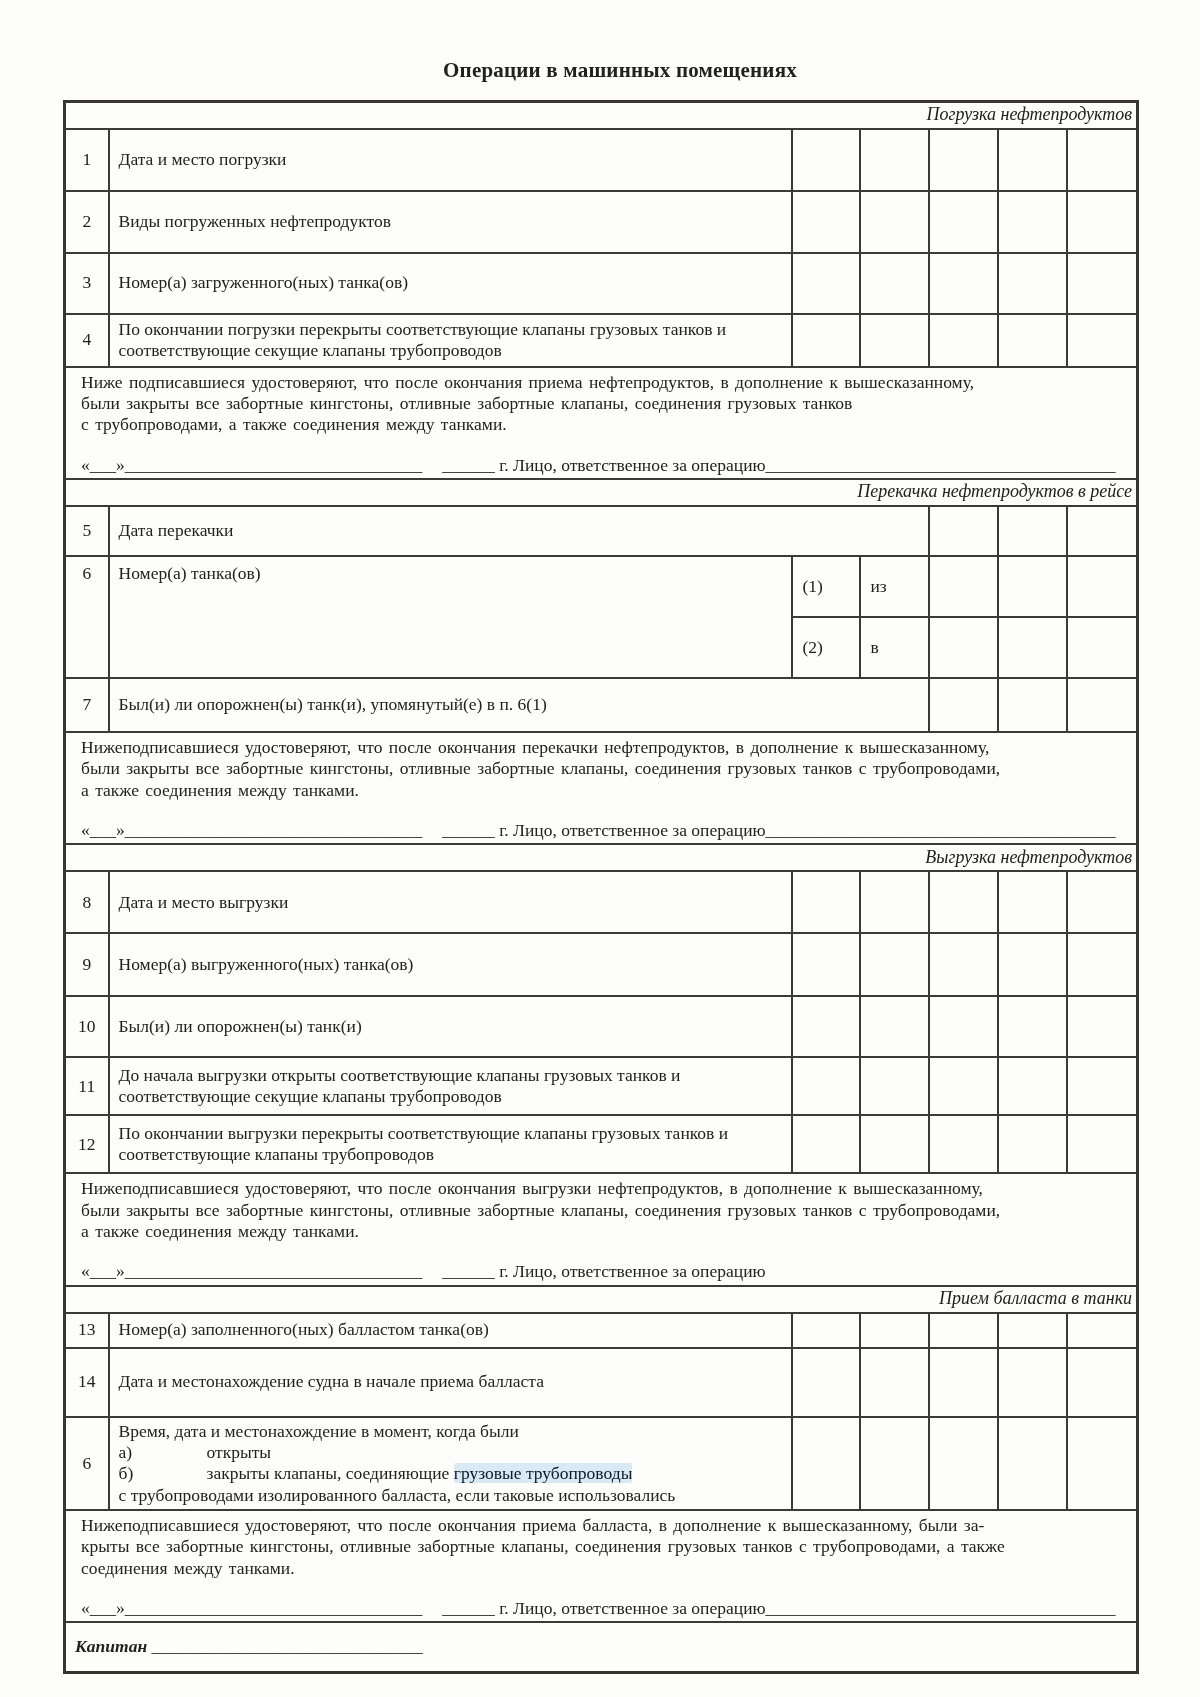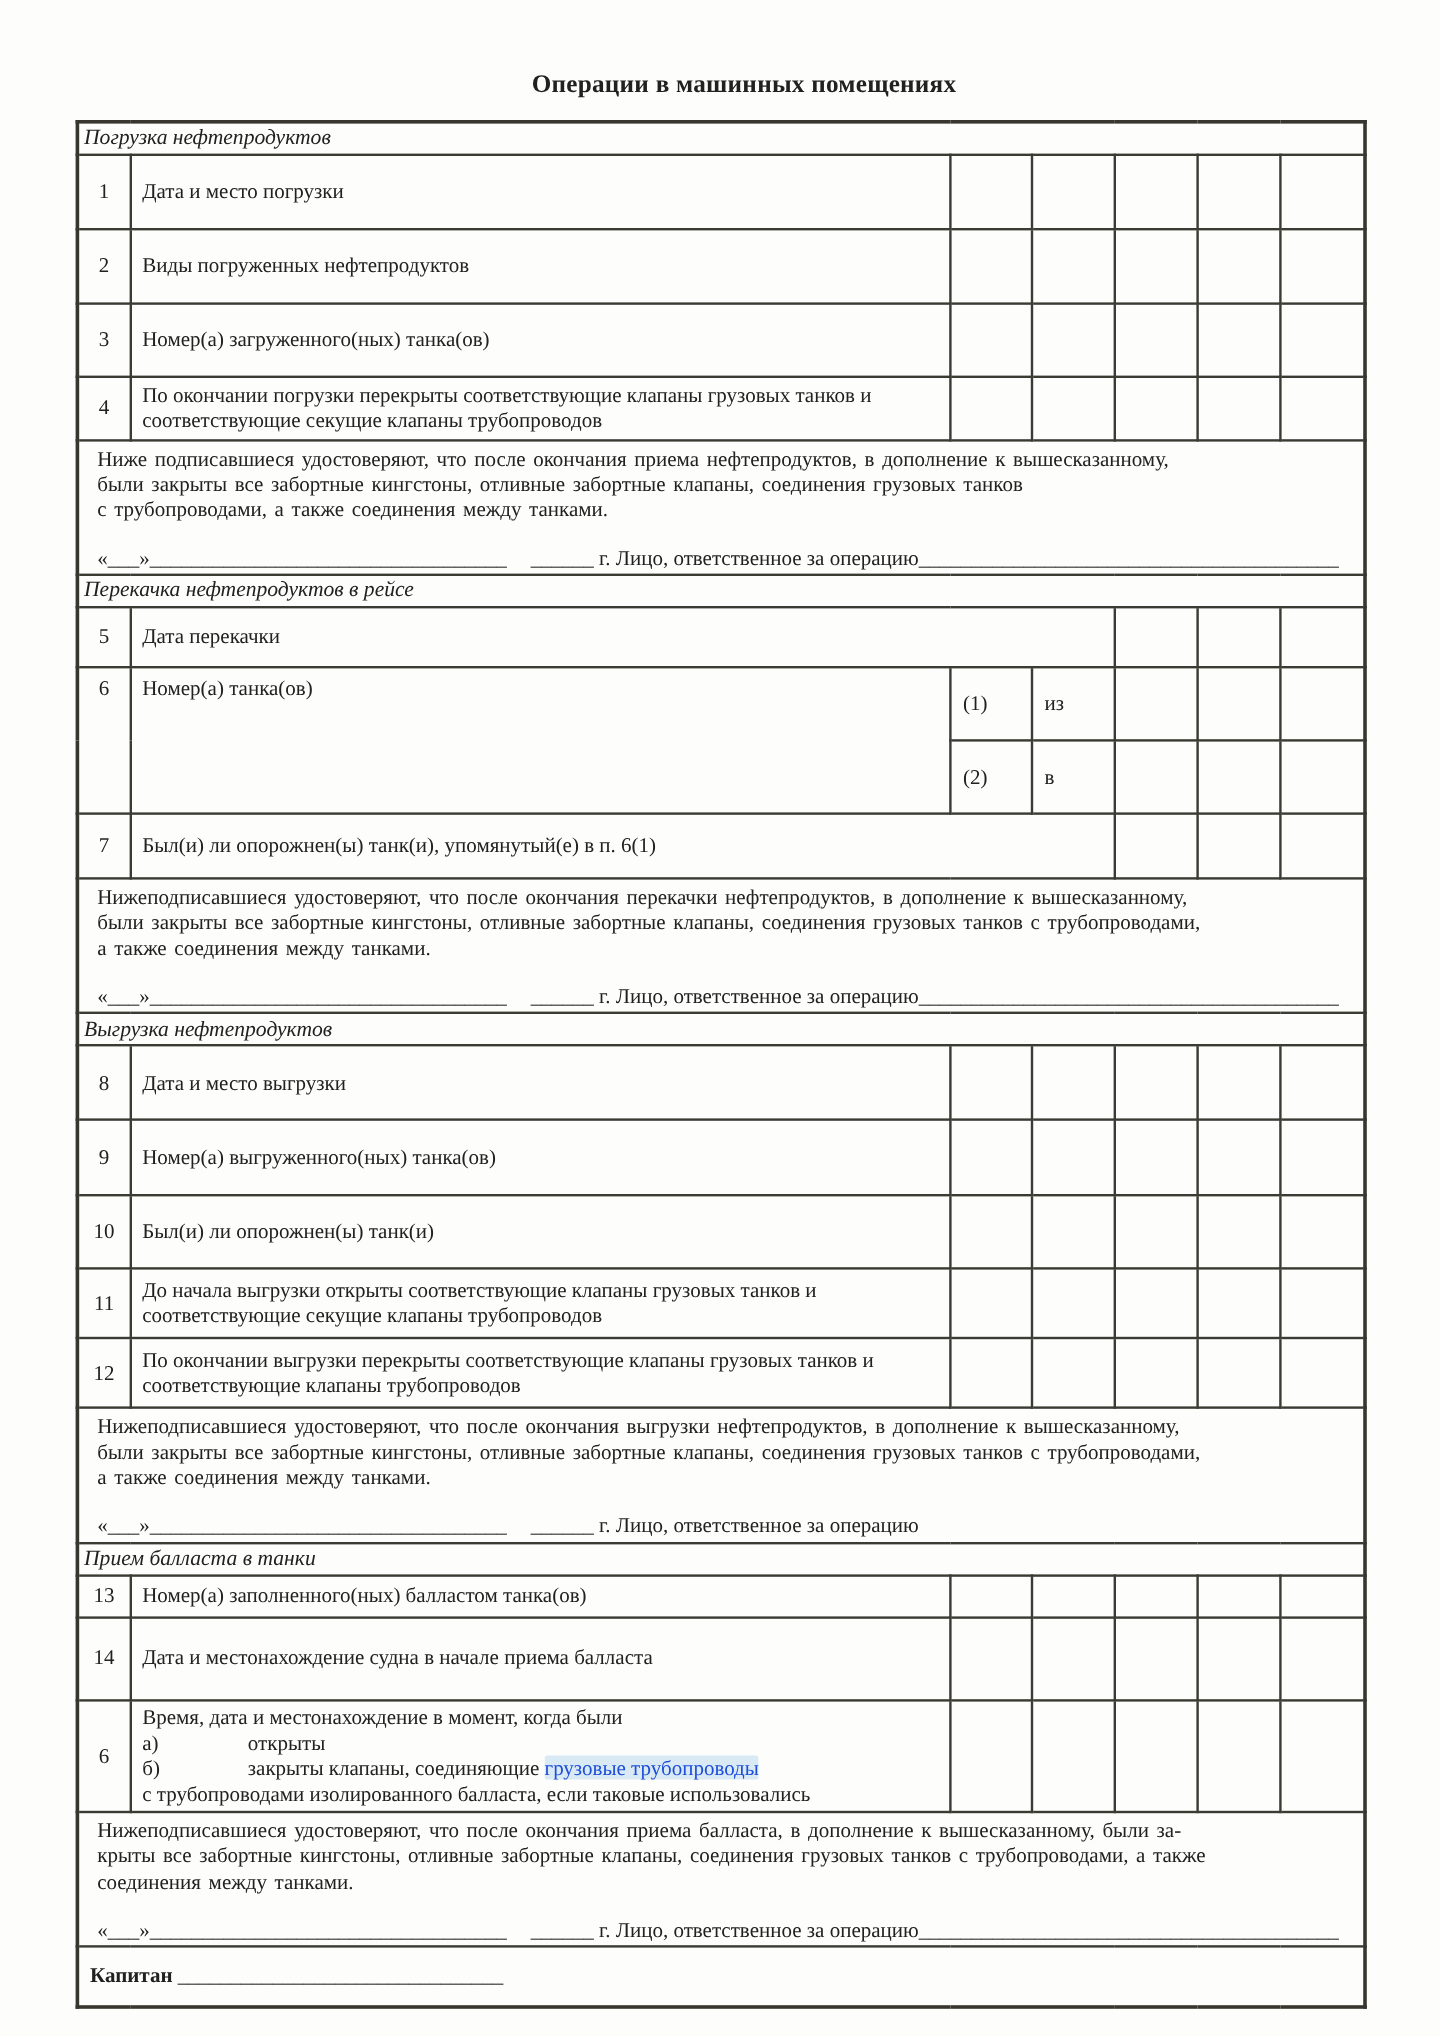--- a/index.html
+++ b/index.html
@@ -24,39 +24,39 @@
   }
   td{
     border:2px solid #3b3a33;
     font-size:17.5px;line-height:1.22;
     vertical-align:middle;
     padding:0;
     background:#fdfdfc;
     overflow:hidden;
   }
   tr.section td{
-    font-style:italic;text-align:left;
+    font-style:italic;text-align:right;
     font-size:18px;padding:1px 4px;
   }
   td.num{text-align:center;}
   td.desc{padding:3px 9px;border-radius:29px;}
   td.vtop{vertical-align:top;padding-top:6px;}
   td.sub{padding:2px 10px;}
   td.note{padding:4px 9px 2px 15px;vertical-align:top;}
   .nline{white-space:nowrap;overflow:hidden;word-spacing:2px;}
   .sig{white-space:nowrap;overflow:hidden;margin-top:19px;}
   .sigmid{margin-left:20px;}
   .itmline{margin:0;}
   .itm{display:inline-block;width:88px;}
   .wm{
-    color:#1d4ed8;
+    color:#0f172a;
     background:#d9eaf5;
     border-radius:2px;
   }
-  td.captain{padding:6px 9px;vertical-align:middle;}
+  td.captain{padding:6px 9px;vertical-align:middle;font-style:italic;}
   .cap-label{font-weight:bold;}
   
   .h27{height:27px}.h49{height:35px}.h50{height:50px}.h53{height:53px}
   .h54{height:54px}.h57{height:69px}.h58{height:58px}.h61{height:61px}
   .h62{height:62px}.h63{height:63px}.h82{height:82px}.h88{height:88px}
   .h92{height:92px}.h94{height:94px}.h96{height:96px}
 </style>
 </head>
 <body>
 

